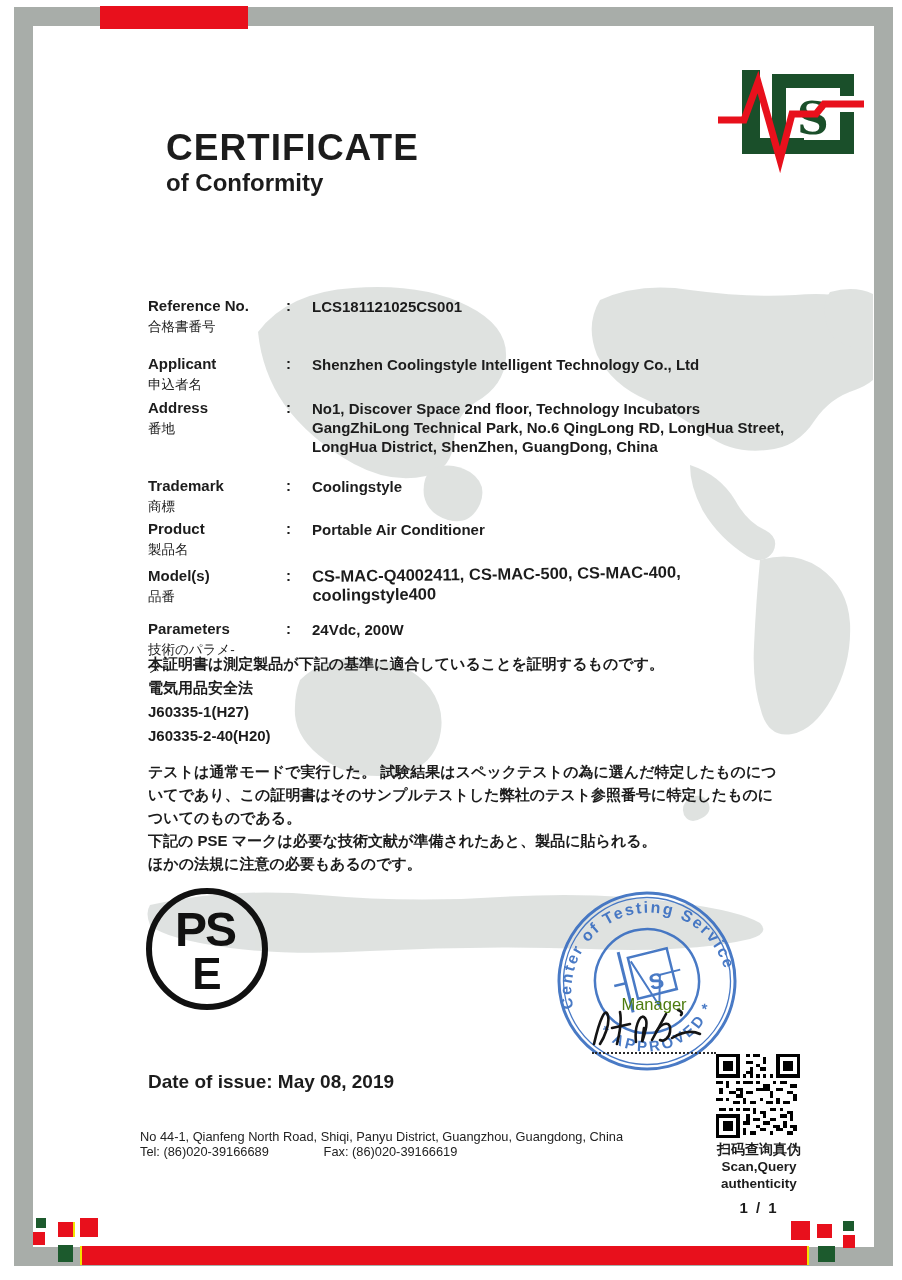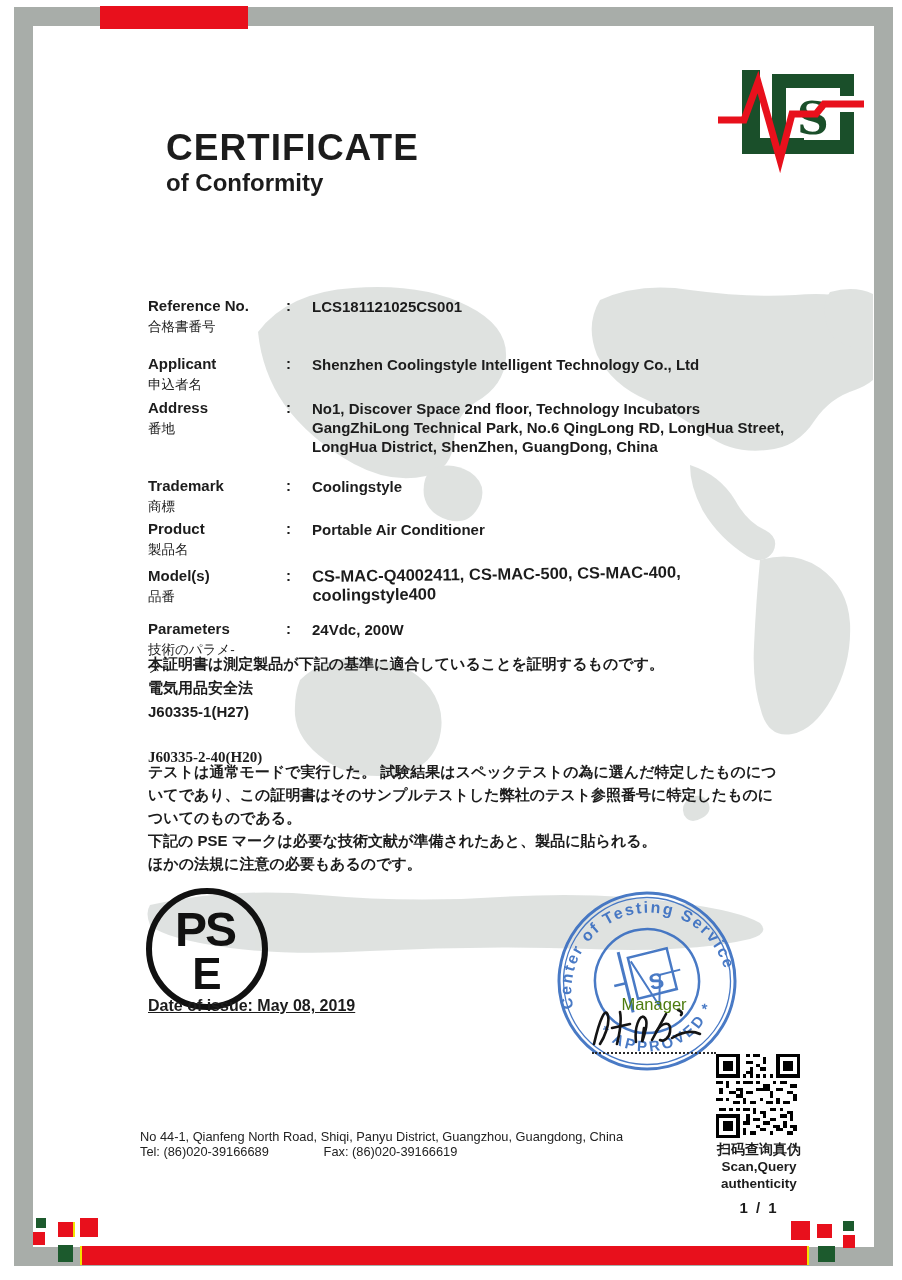--- a/index.html
+++ b/index.html
@@ -25,25 +25,25 @@
   .field-row{position:absolute;left:148px;display:flex;width:640px;margin-top:33px;}
   .f-label{width:138px;flex:0 0 138px;}
   .f-label .en{font-weight:bold;font-size:15px;line-height:18px;}
   .f-label .jp{font-size:13.5px;line-height:17px;margin-top:3px;white-space:pre-line;}
   .f-colon{width:26px;flex:0 0 26px;font-weight:bold;font-size:15px;}
   .f-value{flex:1;font-weight:bold;font-size:15px;line-height:19px;white-space:pre-line;}
   .f-value.big{font-size:16.5px;transform:rotate(-0.7deg);transform-origin:left top;}
   .standards{position:absolute;left:148px;top:652px;font-size:15px;line-height:24px;}
   .standards .jp{font-weight:600;}
   .standards .code{font-weight:bold;}
-  .standards .code.gap{margin-top:21px;font-family:Liberation Serif, serif;}
+  .standards .code.gap{}
   .note{position:absolute;left:148px;top:760px;font-size:15px;line-height:23px;
         font-weight:600;white-space:pre-line;width:640px;}
   .pse{position:absolute;left:142px;top:884px;}
-  .date-issue{position:absolute;left:148px;top:997px;font-weight:bold;font-size:16px;text-decoration:underline;}
+  .date-issue{position:absolute;left:148px;top:1071px;font-weight:bold;font-size:19px;}
   .stamp{position:absolute;left:552px;top:886px;transform:rotate(-14deg);opacity:.92;}
   .signature{position:absolute;left:586px;top:998px;}
   .sig-line{position:absolute;left:592px;top:1028px;width:124px;height:24px;
             border-bottom:2px dotted #2a2a2a;}
   .sig-role{position:absolute;left:592px;top:995px;width:124px;text-align:center;
             font-size:16.5px;color:#4d7c0f;}
   .qr{position:absolute;left:716px;top:1054px;}
   .qr-caption{position:absolute;left:688px;top:1141px;width:142px;text-align:center;}
   .qr-cn{font-size:14px;font-weight:bold;line-height:17px;}
   .qr-en{font-size:13.5px;font-weight:bold;line-height:17px;}

